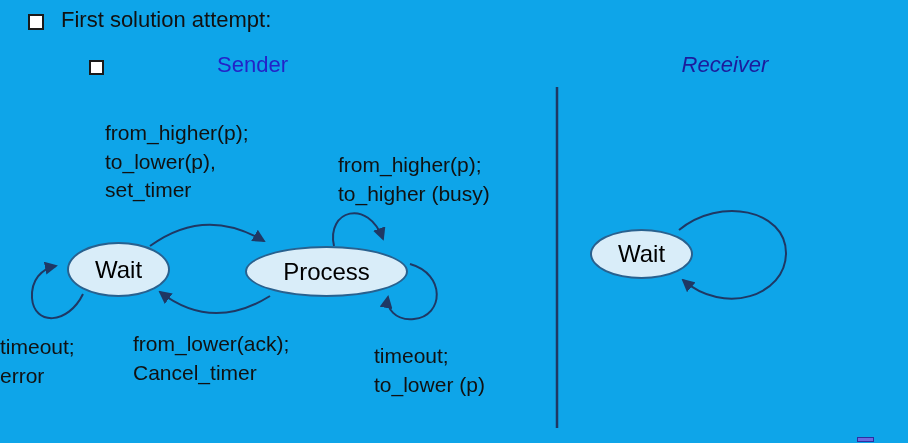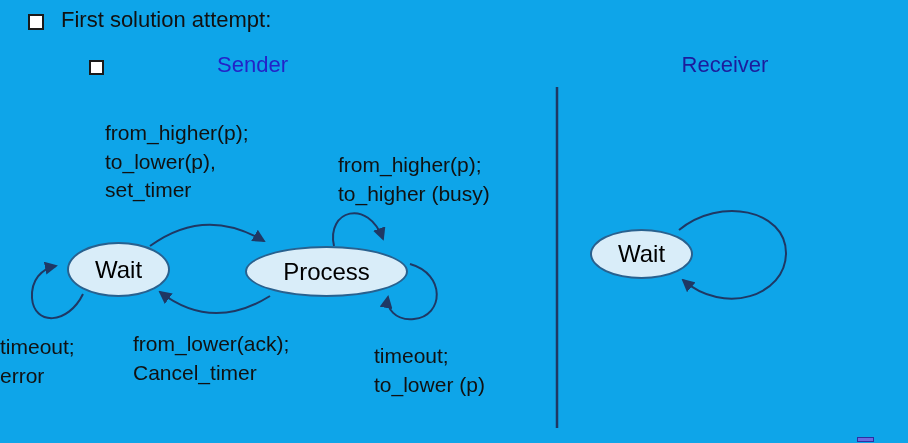--- a/index.html
+++ b/index.html
@@ -18,21 +18,21 @@
   }
   .title{
     position:absolute;left:61px;top:7px;
     font-size:22px;color:#111111;
   }
   .heading{
     position:absolute;top:52px;
     font-size:22px;text-align:center;
   }
   .heading.sender{left:180px;width:145px;color:#2323c8;}
-  .heading.receiver{left:650px;width:150px;color:#1c1c9c;}
+  .heading.receiver{left:650px;width:150px;color:#1c1c9c;font-style:italic;}
   .state{
     position:absolute;
     background:#d9edf9;
     border:2px solid #28618f;
     border-radius:50%;
     display:flex;align-items:center;justify-content:center;
     font-size:24px;color:#000000;
     box-sizing:border-box;
   }
   .tlabel{

